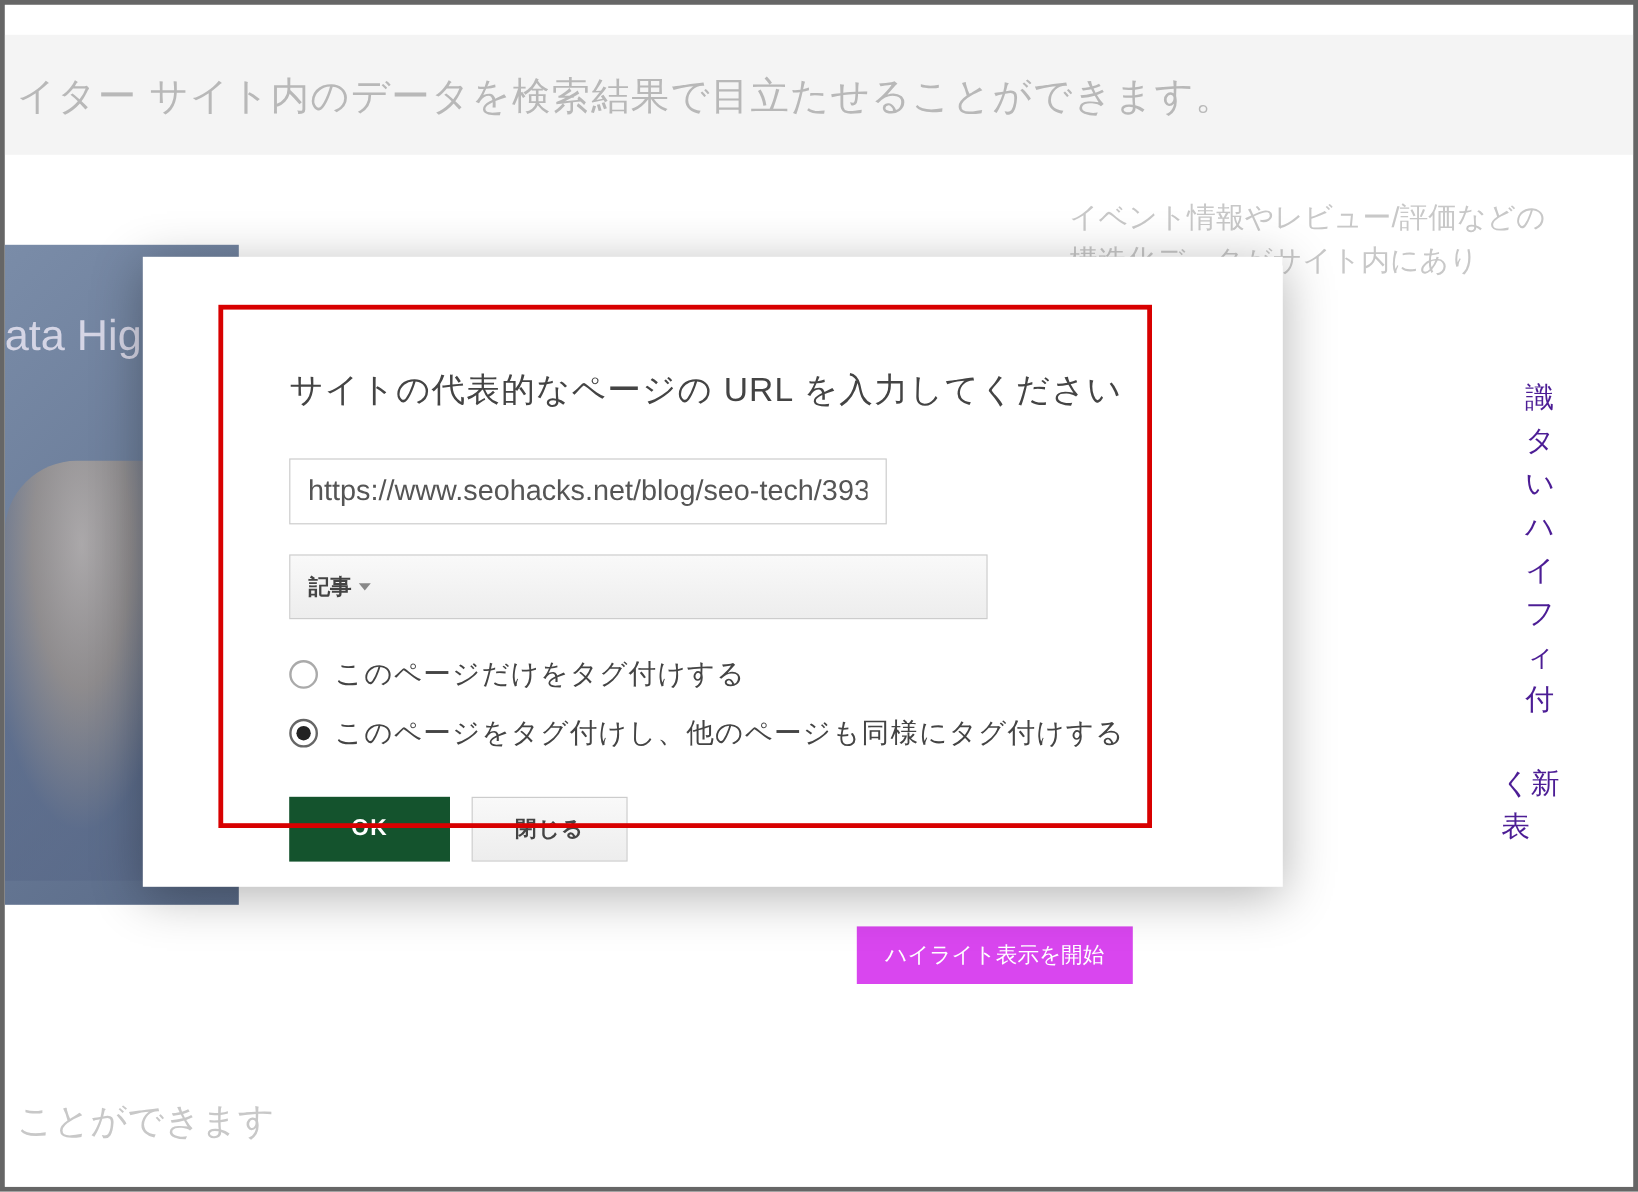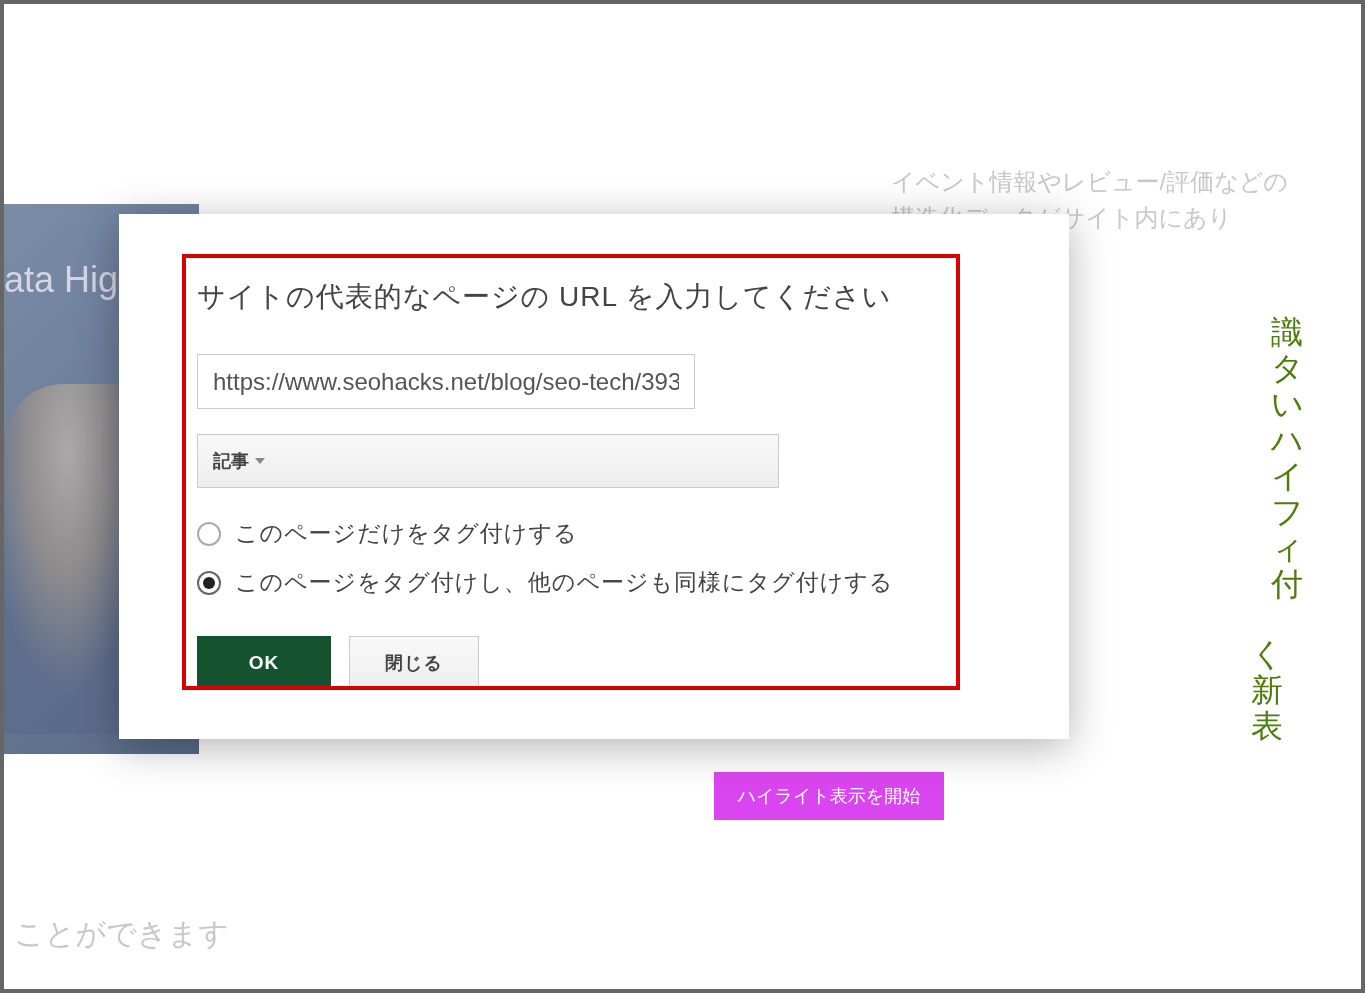--- a/index.html
+++ b/index.html
@@ -72,22 +72,22 @@
       width: 420px;
       color: #c8c8c8;
       font-size: 24px;
       line-height: 1.5;
     }
     .bg-right-text-lower {
       position: absolute;
       top: 310px;
       right: 50px;
       width: 40px;
-      color: #4d7c0f;
-      font-size: 32px;
+      color: #4c1d95;
+      font-size: 24px;
       line-height: 36px;
     }
     .bg-button {
       position: absolute;
       top: 768px;
       left: 710px;
       width: 230px;
       height: 48px;
       background: #d946ef;
       color: #fff;
@@ -116,21 +116,22 @@
       position: absolute;
       top: 250px;
       left: 178px;
       width: 778px;
       height: 436px;
       border: 4px solid #d80000;
       z-index: 200;
       pointer-events: none;
     }
     .modal-content {
-      padding: 64px 78px 40px 78px;
+      padding: 92px 78px 40px 78px;
+      margin-left: 44px;
     }
     .modal-title {
       font-size: 28px;
       color: #444;
       margin-bottom: 38px;
       letter-spacing: 1px;
     }
     .url-input {
       width: 498px;
       height: 55px;
@@ -229,20 +230,23 @@
       font-weight: bold;
       border: 1px solid #ccc;
       cursor: pointer;
       letter-spacing: 1px;
     }
   </style>
 </head>
 <body>
 
 <div class="background-layer">
+  <div class="bg-header">
+    <div class="bg-header-text">イター サイト内のデータを検索結果で目立たせることができます。</div>
+  </div>
   <div class="bg-video-thumb">
     <div class="bg-video-label">ata Hig</div>
     <div class="bg-person"></div>
   </div>
   <div class="bg-right-text">イベント情報やレビュー/評価などの構造化データがサイト内にあり</div>
   <div class="bg-right-text-lower">
     <span>識 タ い ハイ フィ 付</span>
   </div>
   <div class="bg-right-text-lower" style="top:632px;width:60px;">
     <span>く新 表</span>

